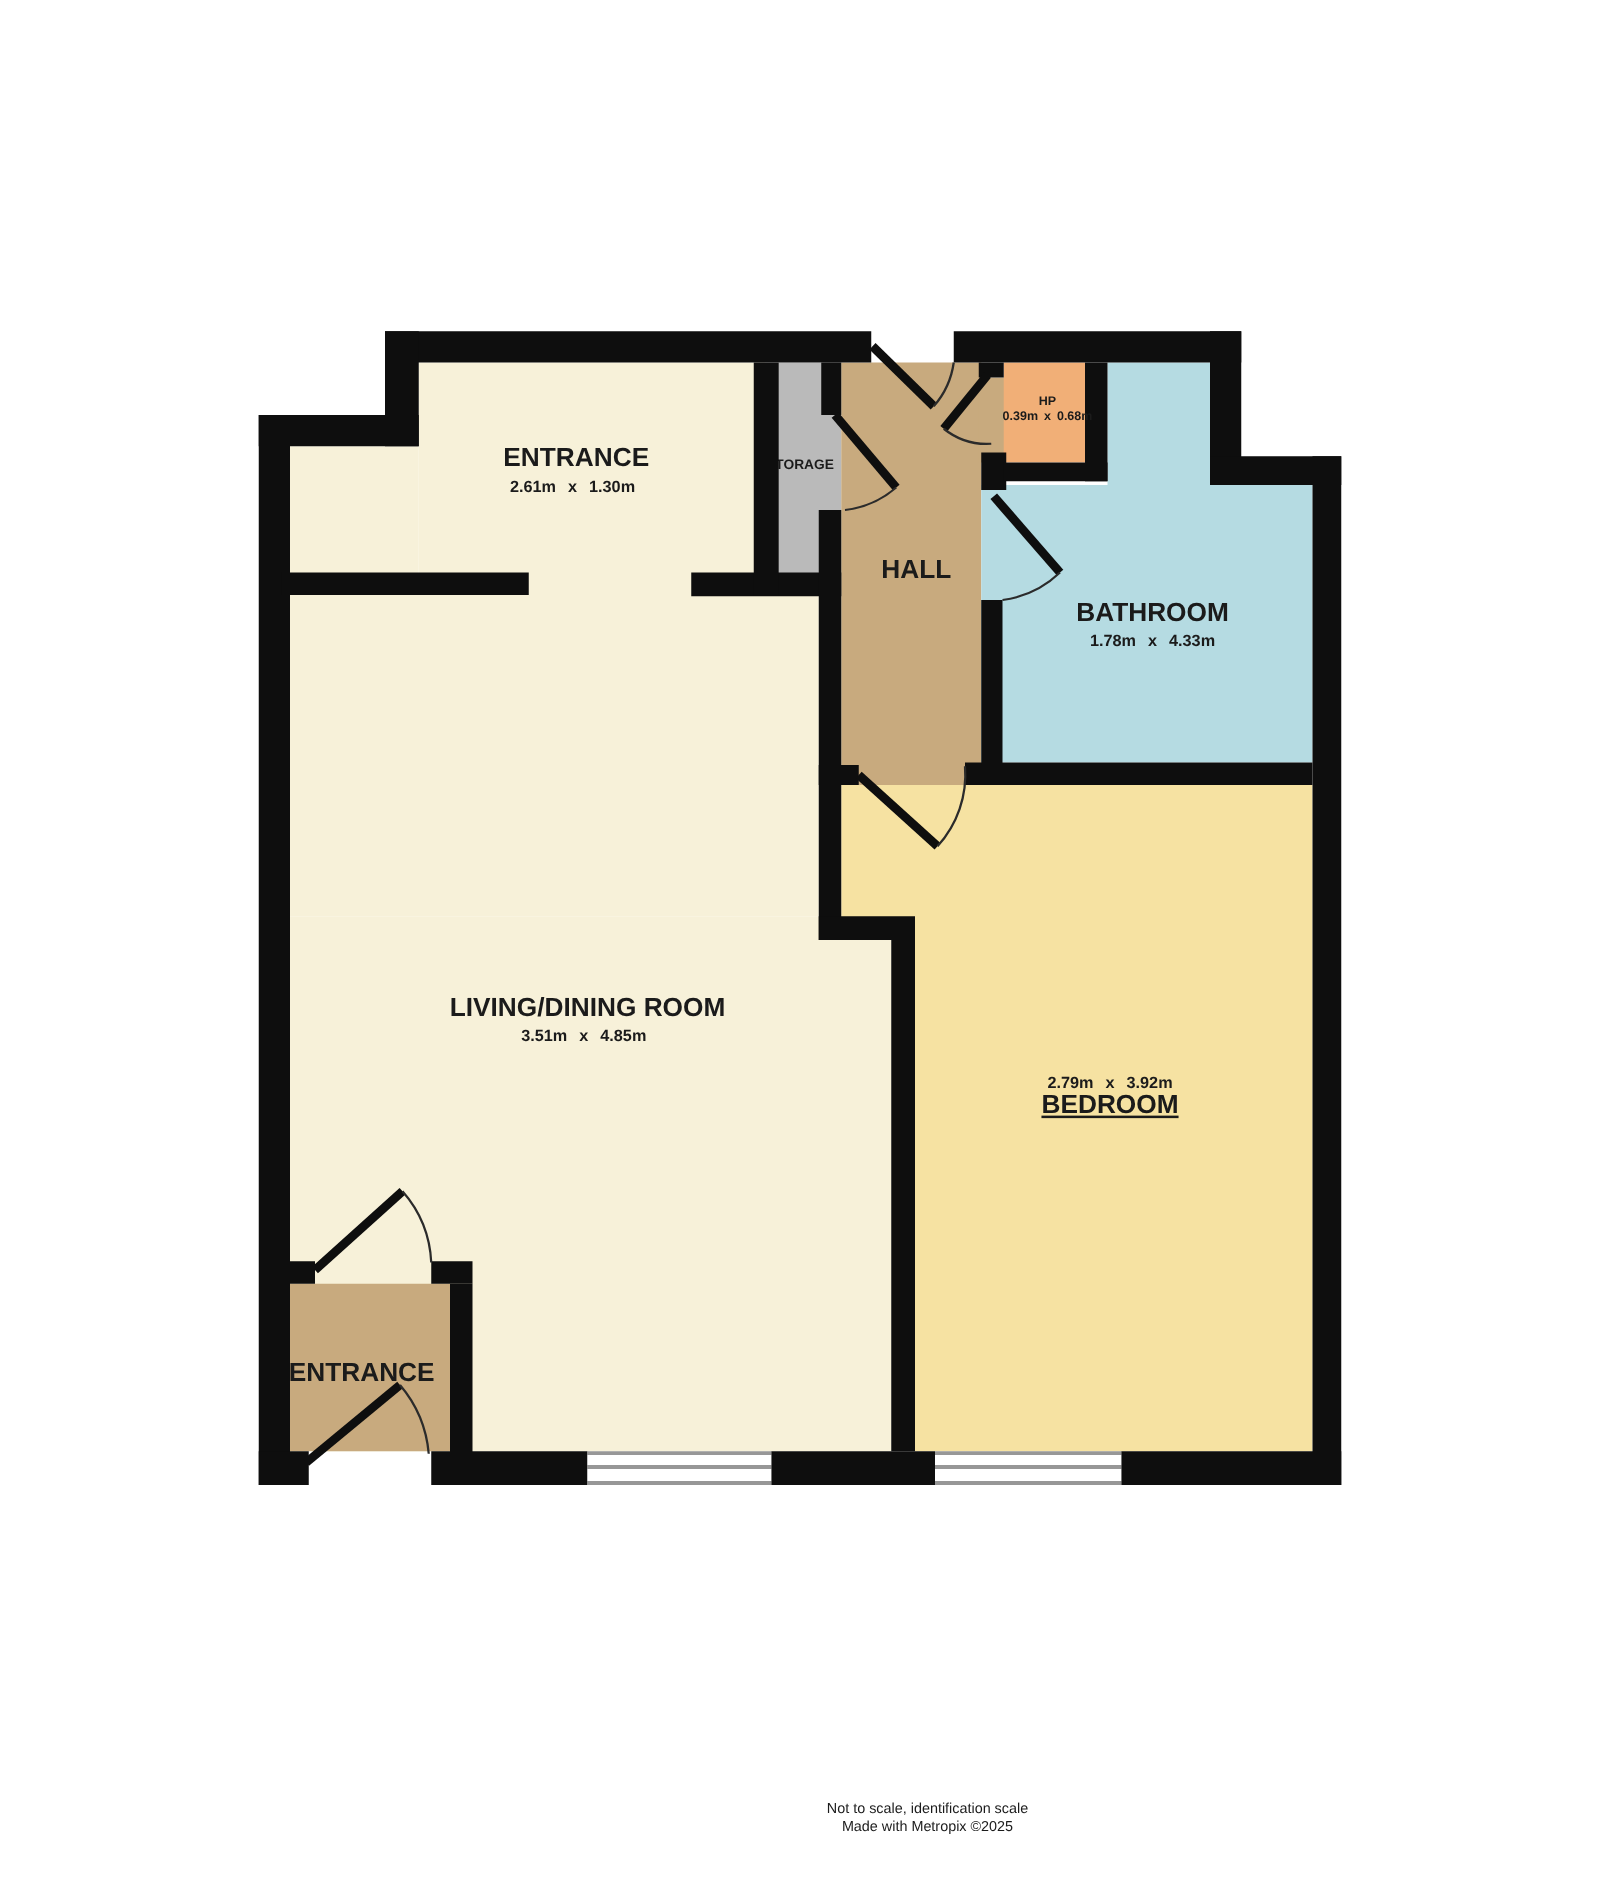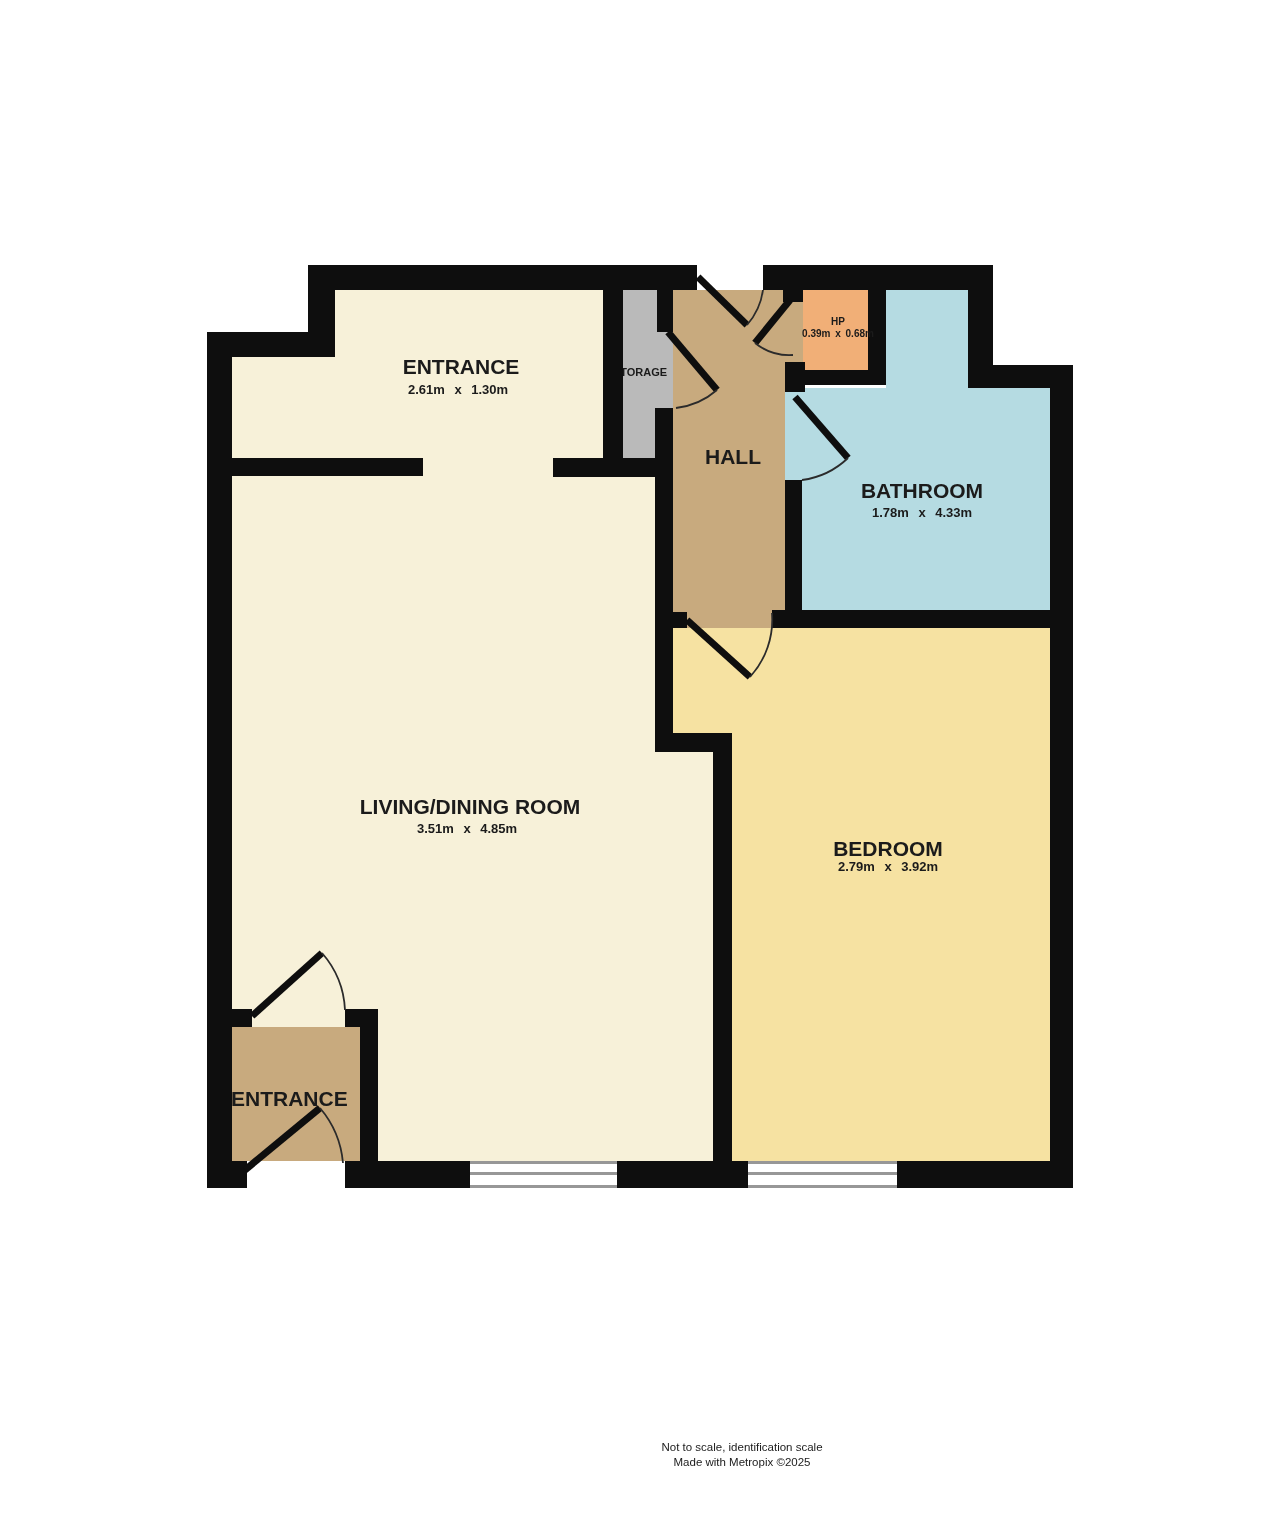--- a/index.html
+++ b/index.html
@@ -126,21 +126,21 @@
 
   <div class="lbl small" style="left:838px;top:322px;">HP</div>
   <div class="lbl small dims" style="left:838px;top:334px;">0.39m x 0.68m</div>
 
   <div class="lbl room-name" style="left:922px;top:490px;">BATHROOM</div>
   <div class="lbl room-dims" style="left:922px;top:512px;">1.78m x 4.33m</div>
 
   <div class="lbl room-name" style="left:470px;top:806px;">LIVING/DINING ROOM</div>
   <div class="lbl room-dims" style="left:467px;top:828px;">3.51m x 4.85m</div>
 
-  <div class="lbl room-name" style="left:888px;top:848px;">BEDROOM</div>
+  <div class="lbl room-name" style="left:888px;top:884px;text-decoration:underline;">BEDROOM</div>
   <div class="lbl room-dims" style="left:888px;top:866px;">2.79m x 3.92m</div>
 
   <div class="lbl entrance-lbl" style="left:231px;top:1098px;">ENTRANCE</div>
 
   <div id="footer">
     <div>Not to scale, identification scale</div>
     <div>Made with Metropix ©2025</div>
   </div>
 
 </div>

